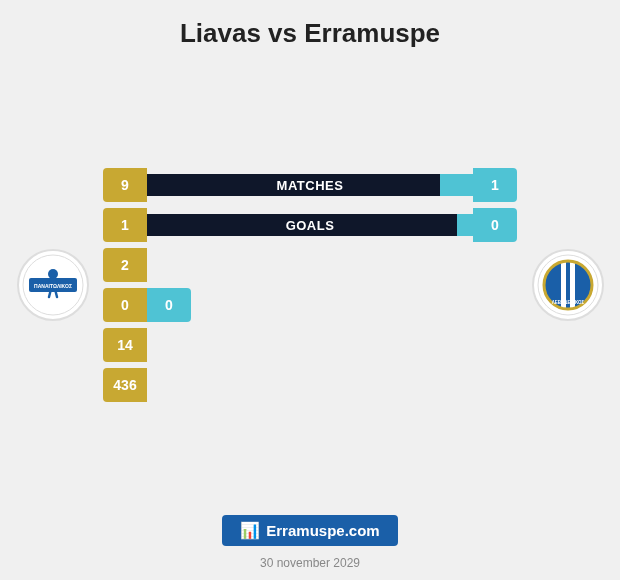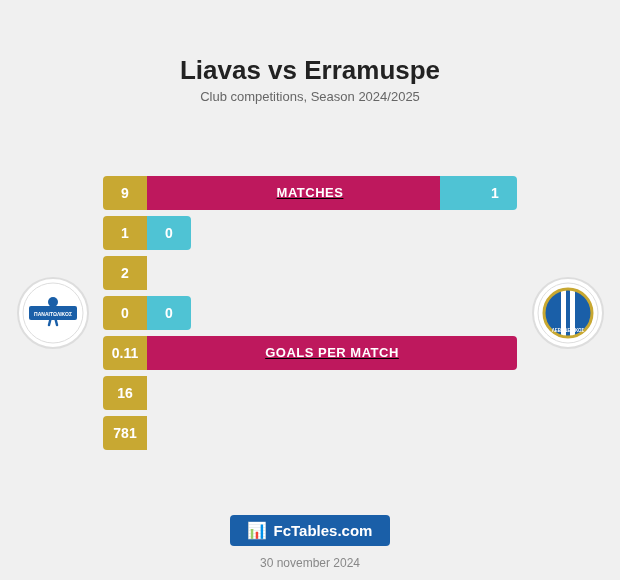--- a/index.html
+++ b/index.html
@@ -13,21 +13,20 @@
       align-items: center;
       overflow: hidden;
     }
 
     .page-wrapper {
       width: 620px;
       height: 580px;
       background: #f0f0f0;
       display: flex;
       flex-direction: column;
-      margin-top: 37px;
     }
 
     
     .title-section {
       text-align: center;
       padding: 18px 10px 6px;
     }
     .main-title {
       font-size: 26px;
       font-weight: bold;
@@ -99,27 +98,26 @@
       display: flex;
       align-items: center;
       justify-content: center;
       border-radius: 4px 0 0 4px;
       padding: 0 8px;
       z-index: 2;
     }
 
     .stat-bar-bg {
       flex: 1;
-      height: 34px;
-      background: #be185d;
+      height: 22px;
+      background: #0f172a;
       display: flex;
       align-items: center;
       justify-content: center;
       position: relative;
-      text-decoration: underline;
     }
 
     .stat-label {
       font-size: 13px;
       font-weight: bold;
       color: #fff;
       text-transform: uppercase;
       letter-spacing: 0.5px;
       z-index: 2;
       position: relative;
@@ -184,21 +182,20 @@
       margin: 6px 0 10px;
     }
   </style>
 </head>
 <body>
 
 <div class="page-wrapper">
 
   <div class="title-section">
     <div class="main-title">Liavas vs Erramuspe</div>
-    <div class="subtitle">Club competitions, Season 2024/2025</div>
   </div>
 
   <div class="stats-section">
 
     <div class="team-logo">
       <div class="logo-circle">
         <svg width="62" height="62" viewBox="0 0 62 62">
           <circle cx="31" cy="31" r="30" fill="#fff" stroke="#ddd" stroke-width="1"></circle>
 
           <ellipse cx="31" cy="31" r="24" fill="#f5c518"></ellipse>
@@ -221,40 +218,38 @@
     <div class="stat-row">
           <div class="stat-left-val">9</div>
           <div class="stat-bar-bg">
             <div class="stat-bar-fill" style="width: 10%;"></div>
             <span class="stat-label">Matches</span>
           </div>
           <div class="stat-right-val">1</div>
         </div>
         <div class="stat-row">
           <div class="stat-left-val">1</div>
+          <div class="stat-bar-bg">
+            <div class="stat-bar-fill" style="width: 5%;"></div>
+            <span class="stat-label">Goals</span>
+          </div>
           <div class="stat-right-val">0</div>
         </div>
         <div class="stat-row no-right">
           <div class="stat-left-val">2</div>
         </div>
         <div class="stat-row">
           <div class="stat-left-val">0</div>
           <div class="stat-right-val">0</div>
         </div>
         <div class="stat-row no-right">
-          <div class="stat-left-val">0.11</div>
-          <div class="stat-bar-bg">
-            <span class="stat-label">Goals per match</span>
-          </div>
+          <div class="stat-left-val">14</div>
         </div>
         <div class="stat-row no-right">
-          <div class="stat-left-val">16</div>
-        </div>
-        <div class="stat-row no-right">
-          <div class="stat-left-val">781</div>
+          <div class="stat-left-val">436</div>
         </div>
       </div>
 
     <div class="team-logo">
       <div class="logo-circle">
         <svg width="62" height="62" viewBox="0 0 62 62">
           <circle cx="31" cy="31" r="30" fill="#fff" stroke="#ddd" stroke-width="1"></circle>
           <circle cx="31" cy="31" r="24" fill="#1a5fa8"></circle>
 
           <rect x="24" y="7" width="5" height="48" fill="#fff" rx="1"></rect>
@@ -267,18 +262,18 @@
           <text x="31" y="50" text-anchor="middle" font-size="4.5" font-weight="bold" fill="#fff" font-family="Arial">ΛΕΒΑΔΕΙΑΚΟΣ</text>
         </svg>
       </div>
     </div>
 
   </div>
 
   <div class="footer-logo">
     <div class="fctables-badge">
       <span class="chart-icon">📊</span>
-      <span>FcTables.com</span>
+      <span>Erramuspe.com</span>
     </div>
   </div>
-  <div class="footer-date">30 november 2024</div>
+  <div class="footer-date">30 november 2029</div>
 
 </div>
 
 </body></html>

